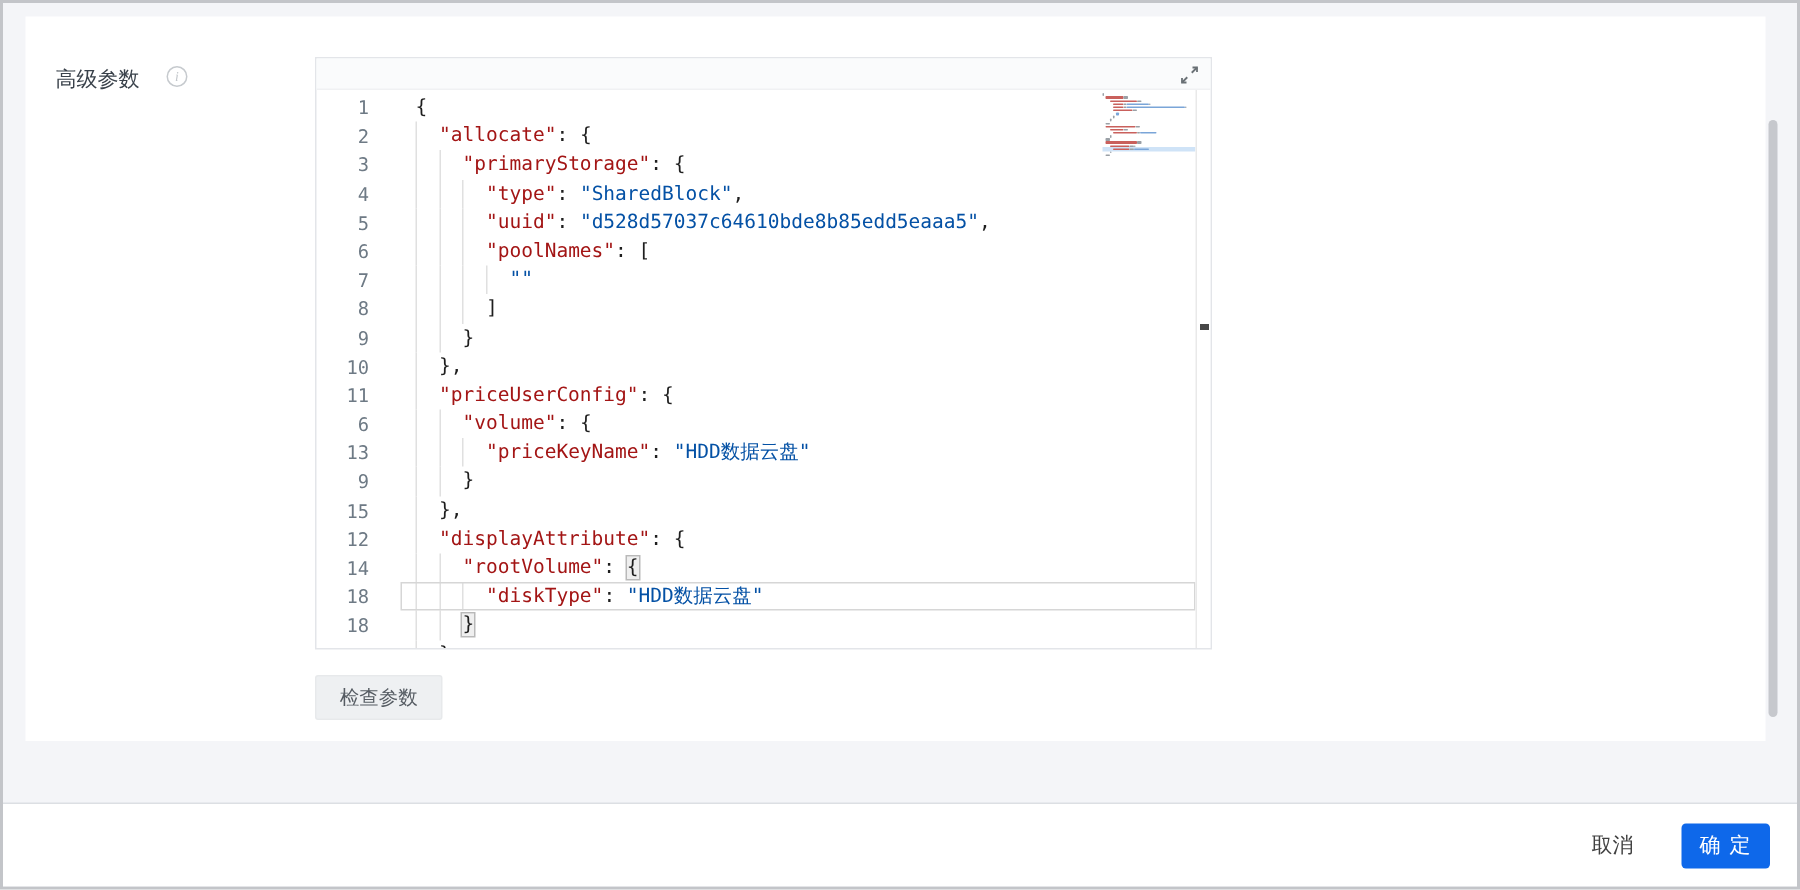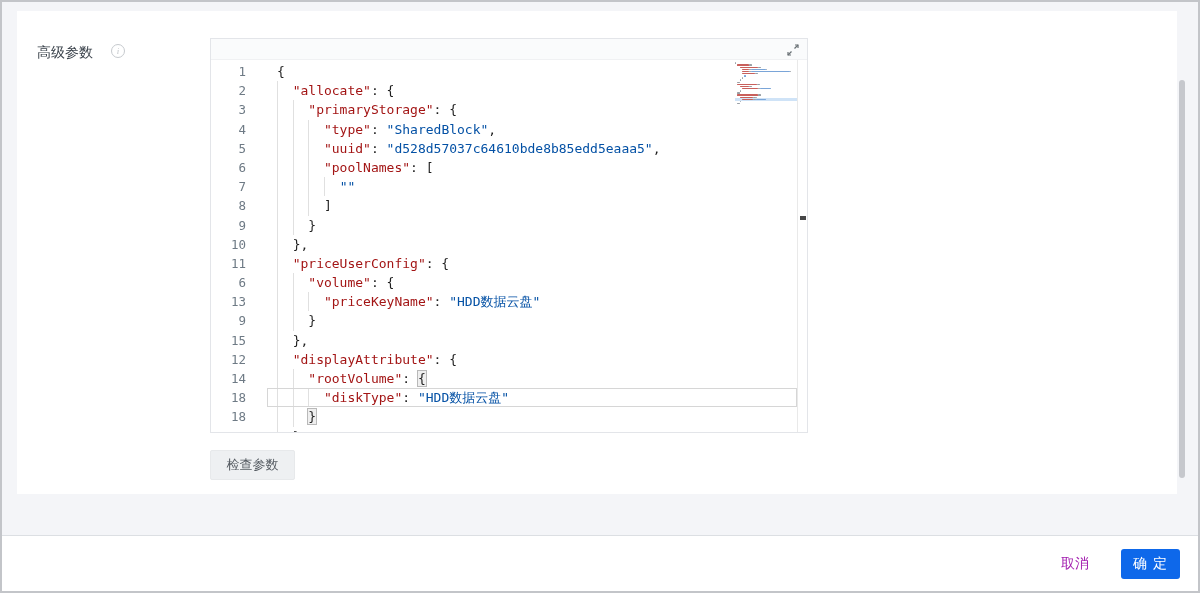--- a/index.html
+++ b/index.html
@@ -47,21 +47,21 @@
   .ruler{position:absolute;top:0;right:0;bottom:0;width:10px;border-left:1px solid #e9e9e9;background:#fff;}
   .cursor-marker{position:absolute;left:2px;top:156px;width:6px;height:4px;background:#474747;}
   
   .check-btn{position:absolute;left:208px;top:448px;width:85px;height:30px;background:#eef0f2;
     border:1px solid #e7e9eb;border-radius:2px;font-size:13px;color:#565c63;
     font-family:"Liberation Sans","DejaVu Sans",sans-serif;cursor:pointer;}
   
   .footer-divider{position:absolute;left:0;right:0;top:533px;height:1px;background:#dcdfe3;}
   .footer{position:absolute;left:0;right:0;top:534px;bottom:0;background:#ffffff;
     display:flex;align-items:center;justify-content:flex-end;gap:32px;padding-right:18px;}
-  .cancel-btn{background:none;border:none;font-size:14px;color:#a21caf;cursor:pointer;
+  .cancel-btn{background:none;border:none;font-size:14px;color:#404040;cursor:pointer;
     font-family:Liberation Sans, sans-serif;}
   .confirm-btn{width:59px;height:30px;border:none;border-radius:3px;color:#ffffff;font-size:14px;
     cursor:pointer;font-family:"Liberation Sans","DejaVu Sans",sans-serif;letter-spacing:1px;}
 </style>
 </head>
 <body>
 
 <div class="panel"></div>
 
 <div class="page-scroll-thumb"></div>

